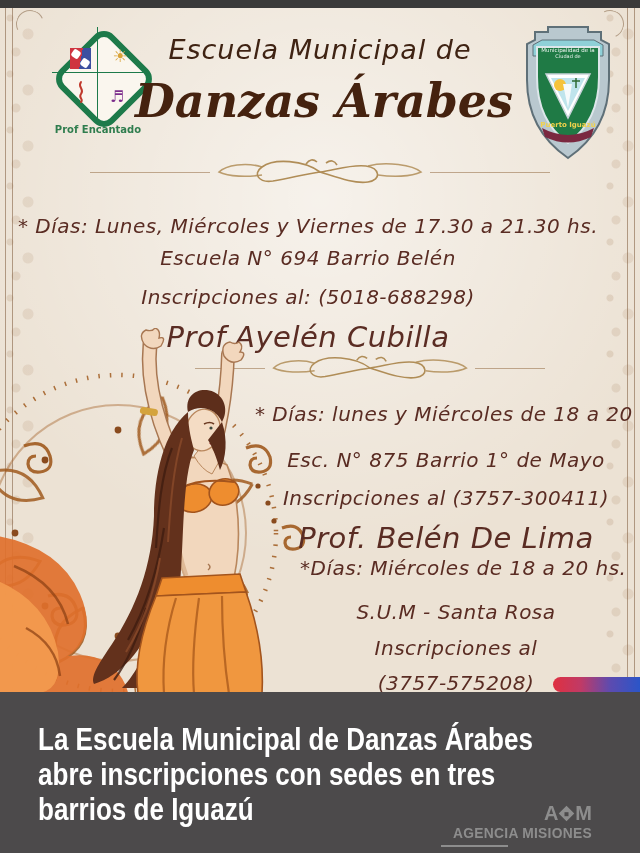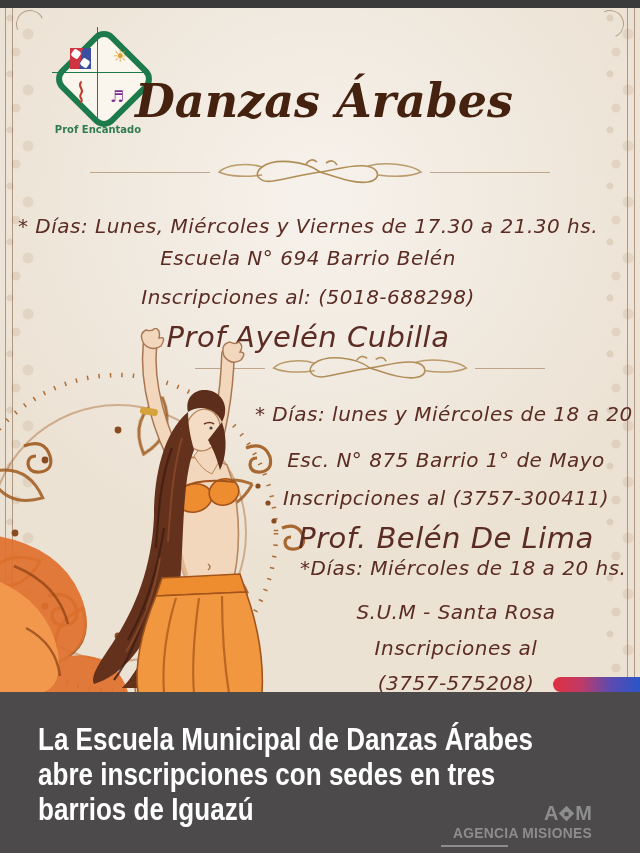--- a/index.html
+++ b/index.html
@@ -127,22 +127,39 @@
       <div class="q-icon q-dance">
         <svg width="14" height="24" viewBox="0 0 14 24">
             <path d="M7,2 C3,7 11,9 7,14 C4,18 10,19 7,22" stroke="#c0392b" stroke-width="2" fill="none" stroke-linecap="round"></path>
           </svg>
       </div>
       <div class="q-icon q-music">♬</div>
     </div>
     <div class="logo-left-caption">Prof Encantado</div>
   </div>
 
+  <div class="title-1">Escuela Municipal de</div>
   <div class="title-2">Danzas Árabes</div>
 
+  <div class="crest">
+    <svg width="100" height="142" viewBox="0 0 100 142">
+      <path d="M30,3 h40 v5 h13 v8 l8,4 v36 q0,50 -41,78 q-41,-28 -41,-78 v-36 l8,-4 v-8 h13 z" fill="#b9c8cf" stroke="#5f7078" stroke-width="2"></path>
+      <path d="M15,21 l9,-5 h52 l9,5 v11 h-70 z" fill="#8fd0d8" stroke="#5f7078" stroke-width="1"></path>
+      <path d="M19,23 h62 v30 q0,44 -31,66 q-31,-22 -31,-66 z" fill="#1f7a45" stroke="#dde6ea" stroke-width="2"></path>
+      <path d="M28,50 L72,50 L50,94 Z" fill="#ffffff" stroke="#c7d2d8" stroke-width="1.5"></path>
+      <path d="M33,54 L67,54 L50,87 Z" fill="#bfe4ec"></path>
+      <circle cx="42" cy="61" r="6" fill="#f5c33b"></circle>
+      <path d="M45,60 h9 l-4,24 z" fill="#f6fafb"></path>
+      <path d="M58,54 v10 M54,57 h8" stroke="#2f6b33" stroke-width="1.5" fill="none"></path>
+      <path d="M24,104 q26,14 52,0 l-3,9 q-23,11 -46,0 z" fill="#7a2840"></path>
+      <text x="50" y="28" font-size="5.5" fill="#eef6f2" text-anchor="middle" font-family="DejaVu Sans, sans-serif">Municipalidad de la</text>
+      <text x="50" y="34" font-size="5" fill="#eef6f2" text-anchor="middle" font-family="DejaVu Sans, sans-serif">Ciudad de</text>
+      <text x="50" y="103" font-size="7" font-weight="bold" fill="#f2d24b" text-anchor="middle" font-family="DejaVu Sans, sans-serif">Puerto Iguazú</text>
+    </svg>
+  </div>
 
   <div class="divider" style="left:90px;top:148px;width:460px;">
     <div class="divider-line"></div>
     <svg width="220" height="32" viewBox="0 0 220 32">
       <g stroke="#b08d57" fill="none" stroke-width="1.6">
         <path d="M110,16 C94,4 64,2 52,11 C42,18 49,27 63,25 C81,22 95,18 110,16 C125,14 142,8 156,10 C170,12 172,24 158,26 C144,28 126,21 110,16"></path>
         <path d="M52,11 C36,6 16,9 9,16 C19,21 38,21 52,19" opacity=".85"></path>
         <path d="M158,10 C176,5 203,9 211,16 C201,21 182,21 168,19" opacity=".85"></path>
         <path d="M96,8 q5,-7 11,-2"></path>
           <path d="M116,7 q7,-5 11,2"></path>

